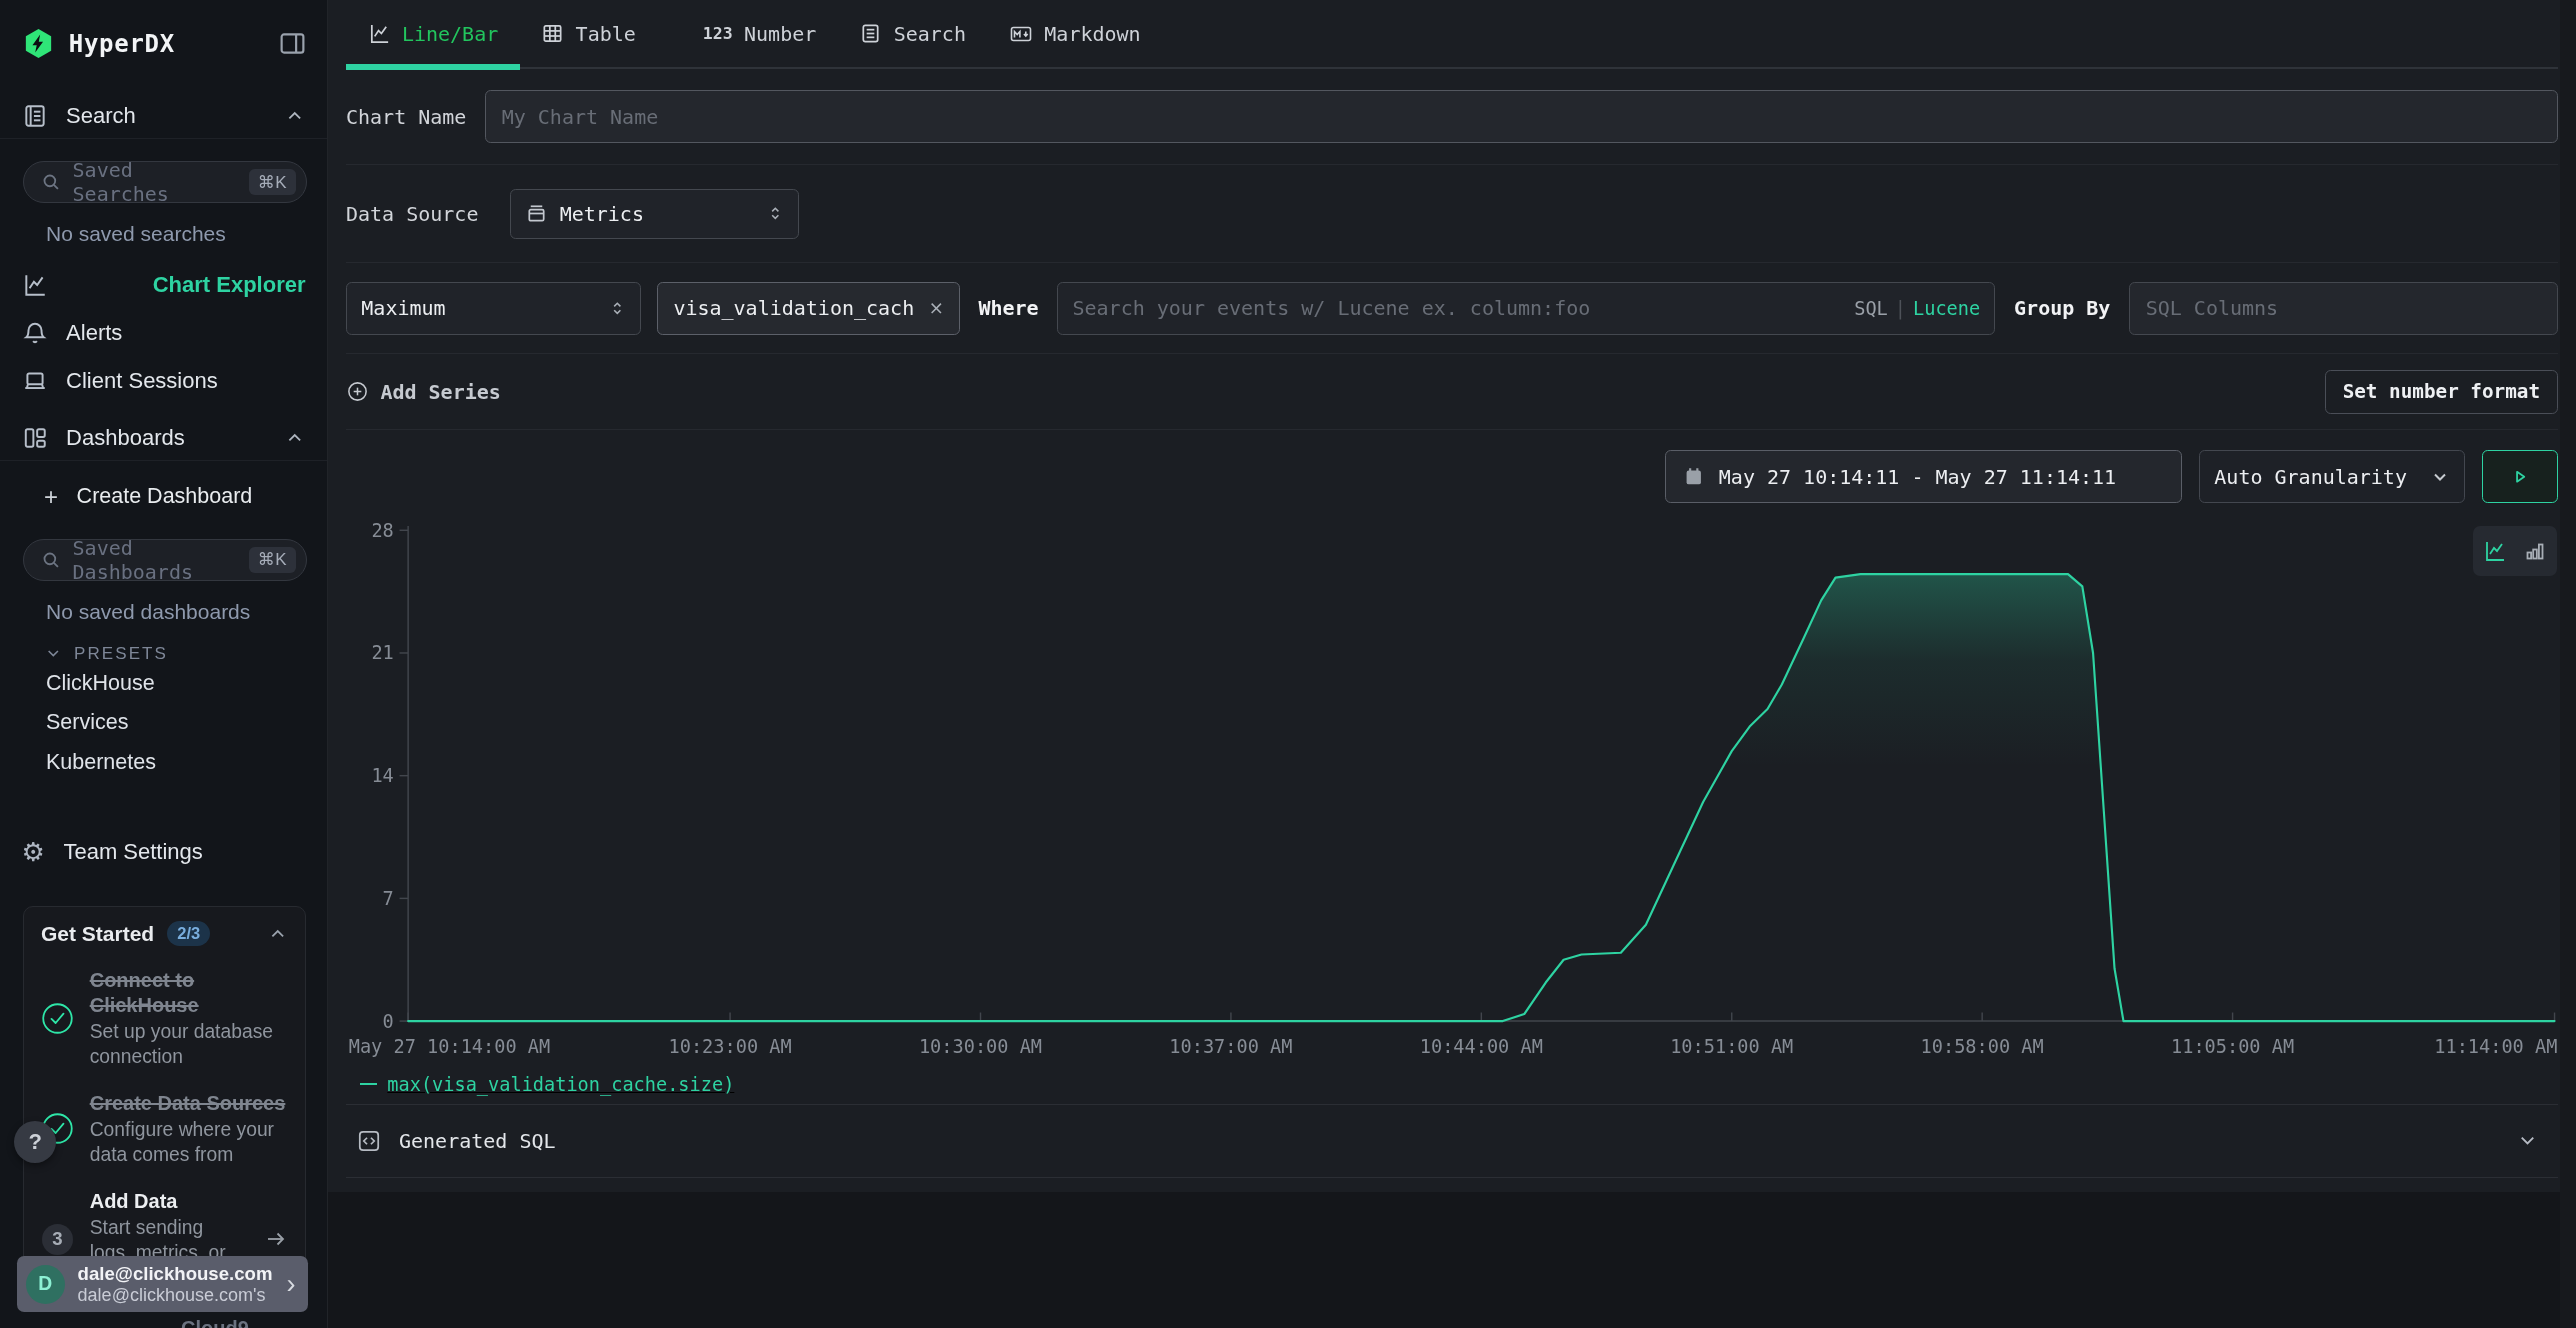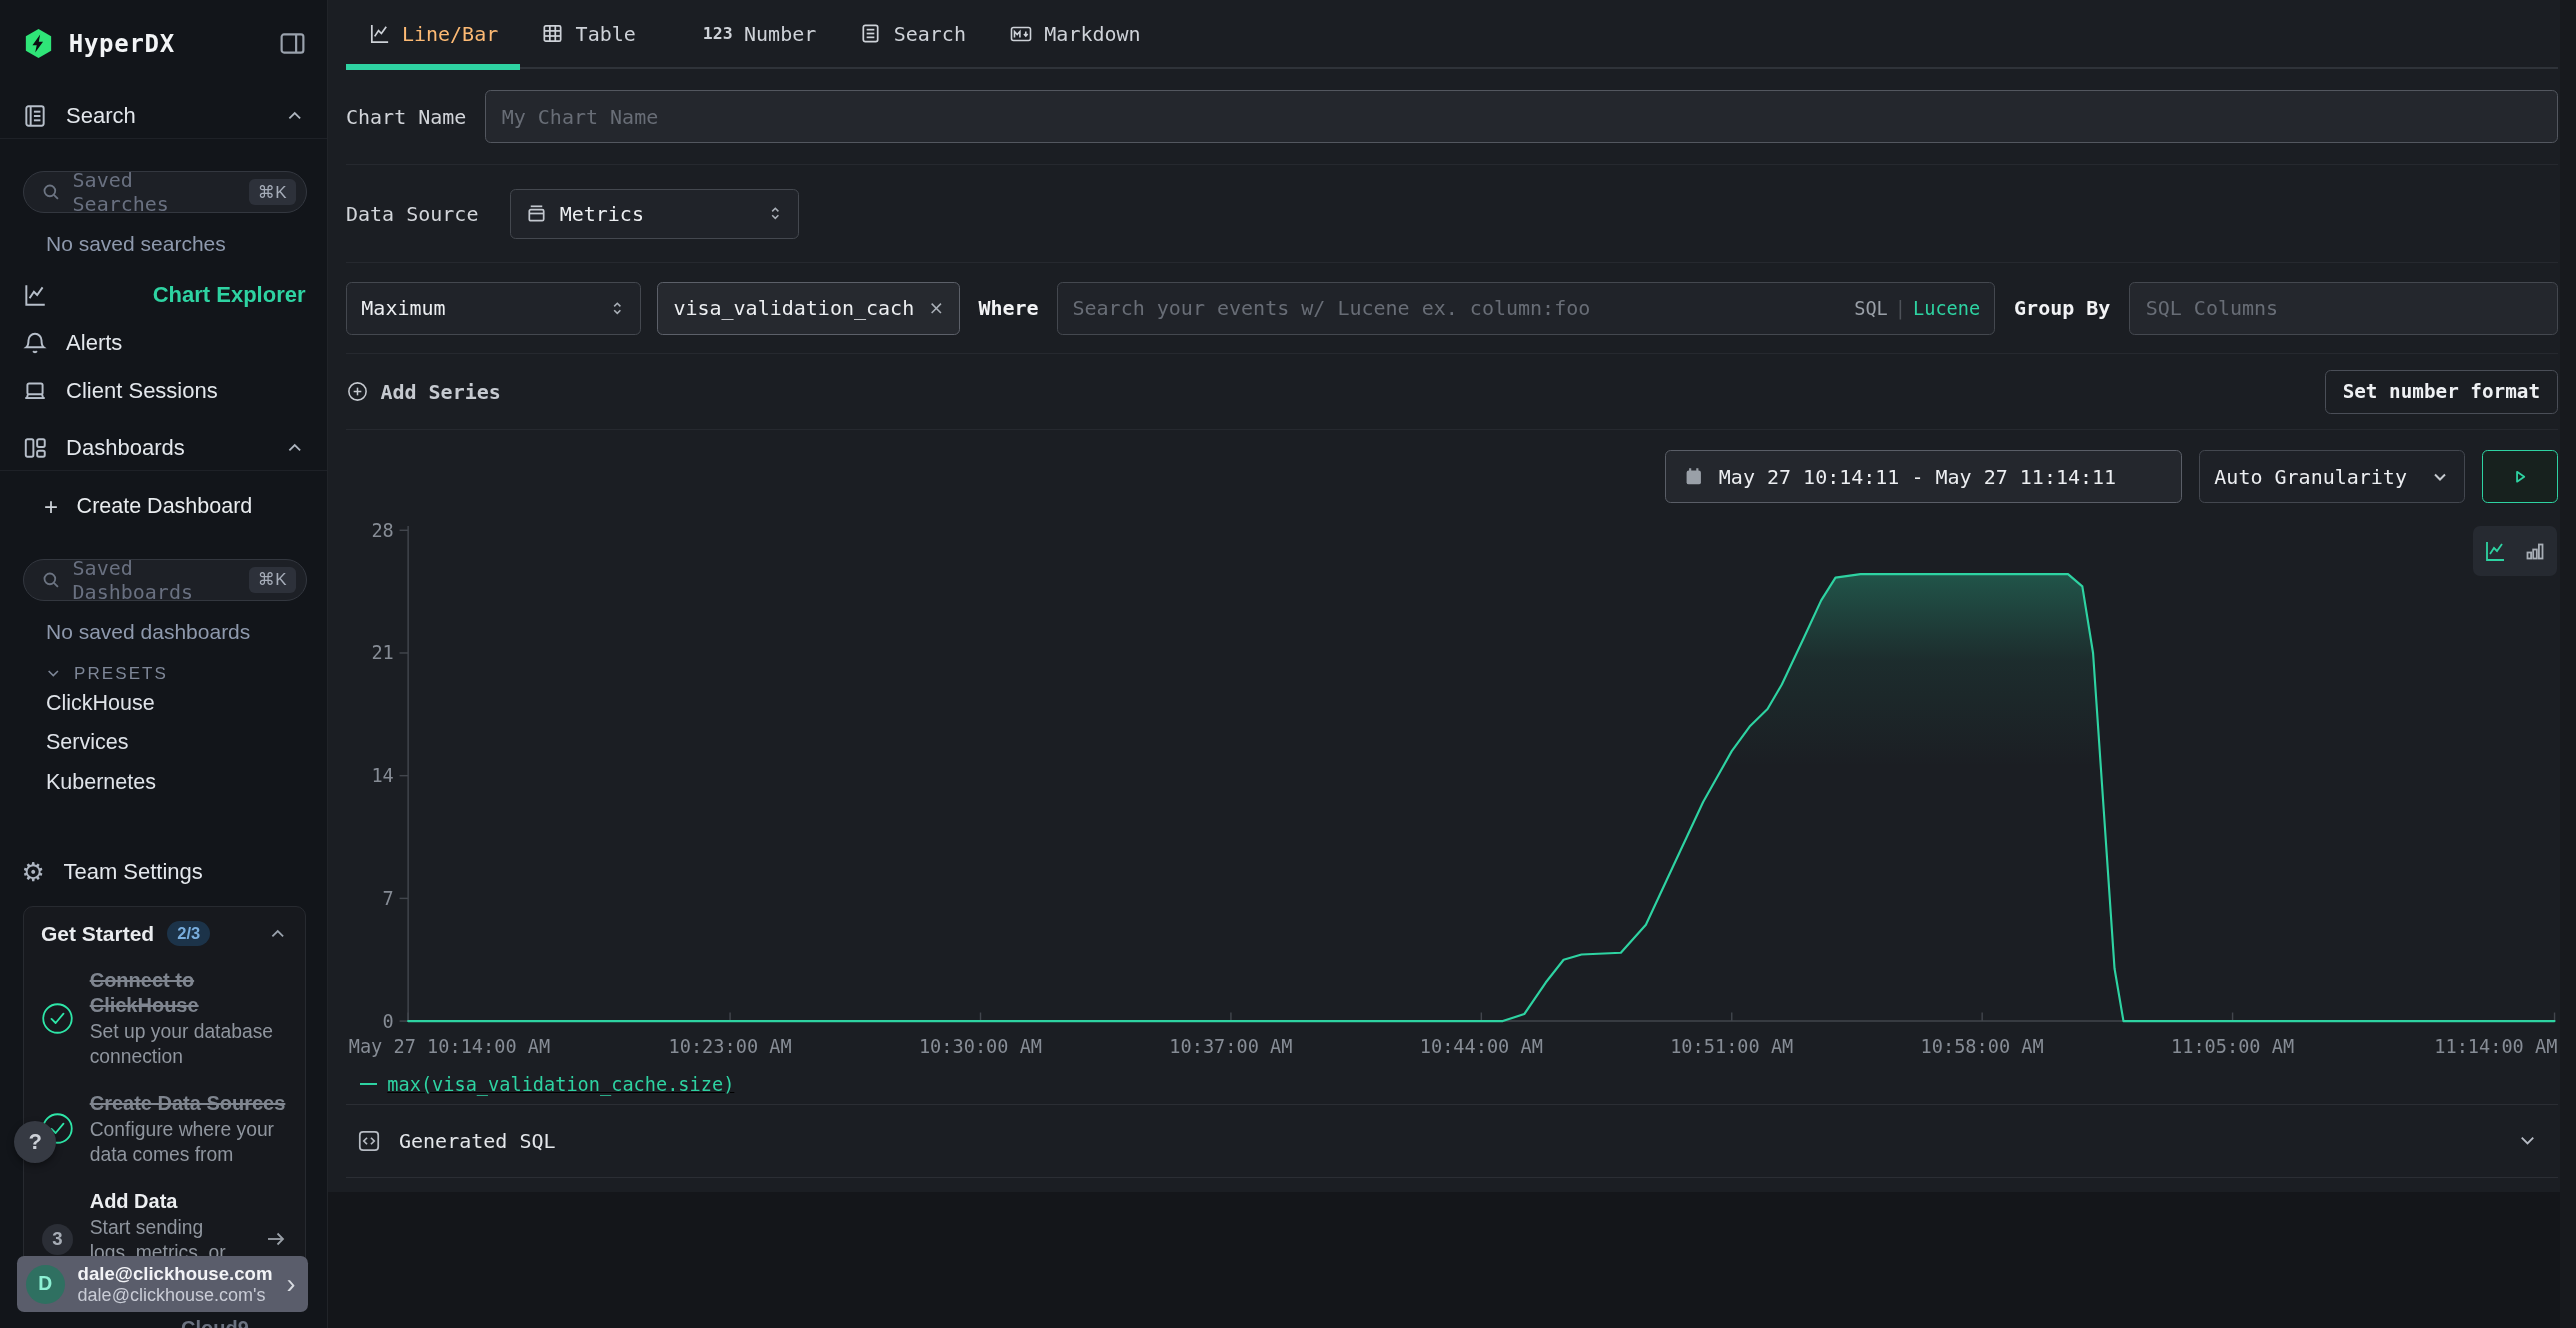--- a/index.html
+++ b/index.html
@@ -16,21 +16,21 @@
   .sidebar{position:relative;width:328px;flex:none;height:100%;background:#12151a;border-right:1.4px solid #212429;overflow:hidden;}
   .sb-header{display:flex;align-items:center;padding:27px 20px 0 21.5px;}
   .sb-brand{display:flex;align-items:center;gap:14.3px;justify-content:space-between;}
   .sb-brand .logo{width:33px;height:33px}
   .sb-brand .name{font-family:var(--mono);font-weight:bold;font-size:24px;color:#f2f4f6;letter-spacing:0.7px;}
   .sb-collapse{margin-left:auto;color:#9aa2ad;cursor:pointer}
   .section-head{display:flex;align-items:center;gap:18.6px;padding:0 21.5px;height:44px;margin-top:33px;color:#e3e7ec;font-size:22px;}
   .section-head .chev{margin-left:auto;color:#aeb5bf}
   .section-head.bordered{border-bottom:1.4px solid #1e2127;margin-top:33px;height:46px;}
   .sb-icon{color:#b7bfca}
-  .pill{display:flex;align-items:center;gap:11.4px;margin:32px 20px 0 23px;height:42px;border:1.4px solid #33373f;background:#1d2026;border-radius:23px;padding:0 10px 0 15.7px;color:#6c7482;}
+  .pill{display:flex;align-items:center;gap:11.4px;margin:22px 20px 0 23px;height:42px;border:1.4px solid #33373f;background:#1d2026;border-radius:23px;padding:0 10px 0 15.7px;color:#6c7482;}
   .pill .ph{font-family:var(--mono);font-size:20px;color:#697080;flex:1;}
   .pill .kbd{background:#2d313a;border-radius:5.7px;padding:2.9px 8.6px;font-size:17px;color:#a6adb9;letter-spacing:0.7px;}
   .empty-note{margin:18.6px 0 0 46px;font-size:21px;color:#8e99ad;}
   .nav-item{display:flex;align-items:center;gap:18.6px;padding:0 21.5px;height:48px;font-size:22px;color:#e3e7ec;cursor:pointer;}
   .nav-item.active{color:var(--accent);font-weight:bold;justify-content:space-between;}
   .nav-item.active .sb-icon{color:#b7bfca}
   .create-row{display:flex;align-items:center;gap:18.6px;padding:0 21.5px 0 44px;height:40px;margin-top:15.7px;font-size:21.5px;color:#e9ecef;cursor:pointer;}
   .presets-label{display:flex;align-items:center;gap:11.4px;margin:20px 0 0 44px;font-size:17px;letter-spacing:2.1px;color:#7e8798;cursor:pointer;}
   .preset-item{padding:7.2px 0 7.2px 46px;font-size:21.5px;color:#dfe3e9;cursor:pointer;}
   .team-row{display:flex;align-items:center;gap:18.6px;padding:0 21.5px;height:46px;margin-top:47px;font-size:22px;color:#e3e7ec;cursor:pointer;}
@@ -58,21 +58,21 @@
   .prof-email{font-size:18.6px;font-weight:bold;color:#f2f3f6;white-space:nowrap;}
   .prof-team{font-size:18px;color:#c9ccd6;white-space:nowrap;}
   .prof-chev{margin-left:auto;font-size:27px;color:#d7dae0;line-height:1;}
   .cut-text{position:absolute;top:1317px;left:215px;transform:translateX(-50%);font-size:20px;font-weight:bold;color:#6b7280;}
 
   
   .main{position:relative;flex:1;height:100%;background:#1b1e23;display:flex;flex-direction:column;}
   .tabbar{display:flex;align-items:stretch;height:69px;margin:0 18px;border-bottom:2.9px solid #2f3339;flex:none;}
   .tab{position:relative;display:flex;align-items:center;gap:11.4px;padding:0 21.5px;font-family:var(--mono);font-size:20px;color:#ced2d8;cursor:pointer;}
   .tab .t-icon{color:#ced2d8}
-  .tab.active{color:#fdba74;}
+  .tab.active{color:#22c55e;}
   .tab.active::after{content:"";position:absolute;left:0;right:0;bottom:-2.9px;height:5.7px;background:var(--accent);}
   .mini123{font-family:var(--mono);font-size:16.5px;font-weight:bold;letter-spacing:0;margin-left:24px;}
 
   .row{display:flex;align-items:center;margin:0 18px;border-bottom:1.4px solid #26292f;flex:none;}
   .row-chartname{height:96px;}
   .row-datasource{height:98px;}
   .row-series{height:91px;gap:0;}
   .row-addseries{height:76px;}
   .flabel{font-family:var(--mono);font-size:20px;color:#d2d5da;white-space:nowrap;}
   .input{background:#24272d;border:1.4px solid #53575f;border-radius:5.7px;height:53px;font-family:var(--mono);font-size:20px;color:#eceef1;padding:0 15.7px;outline:none;}

